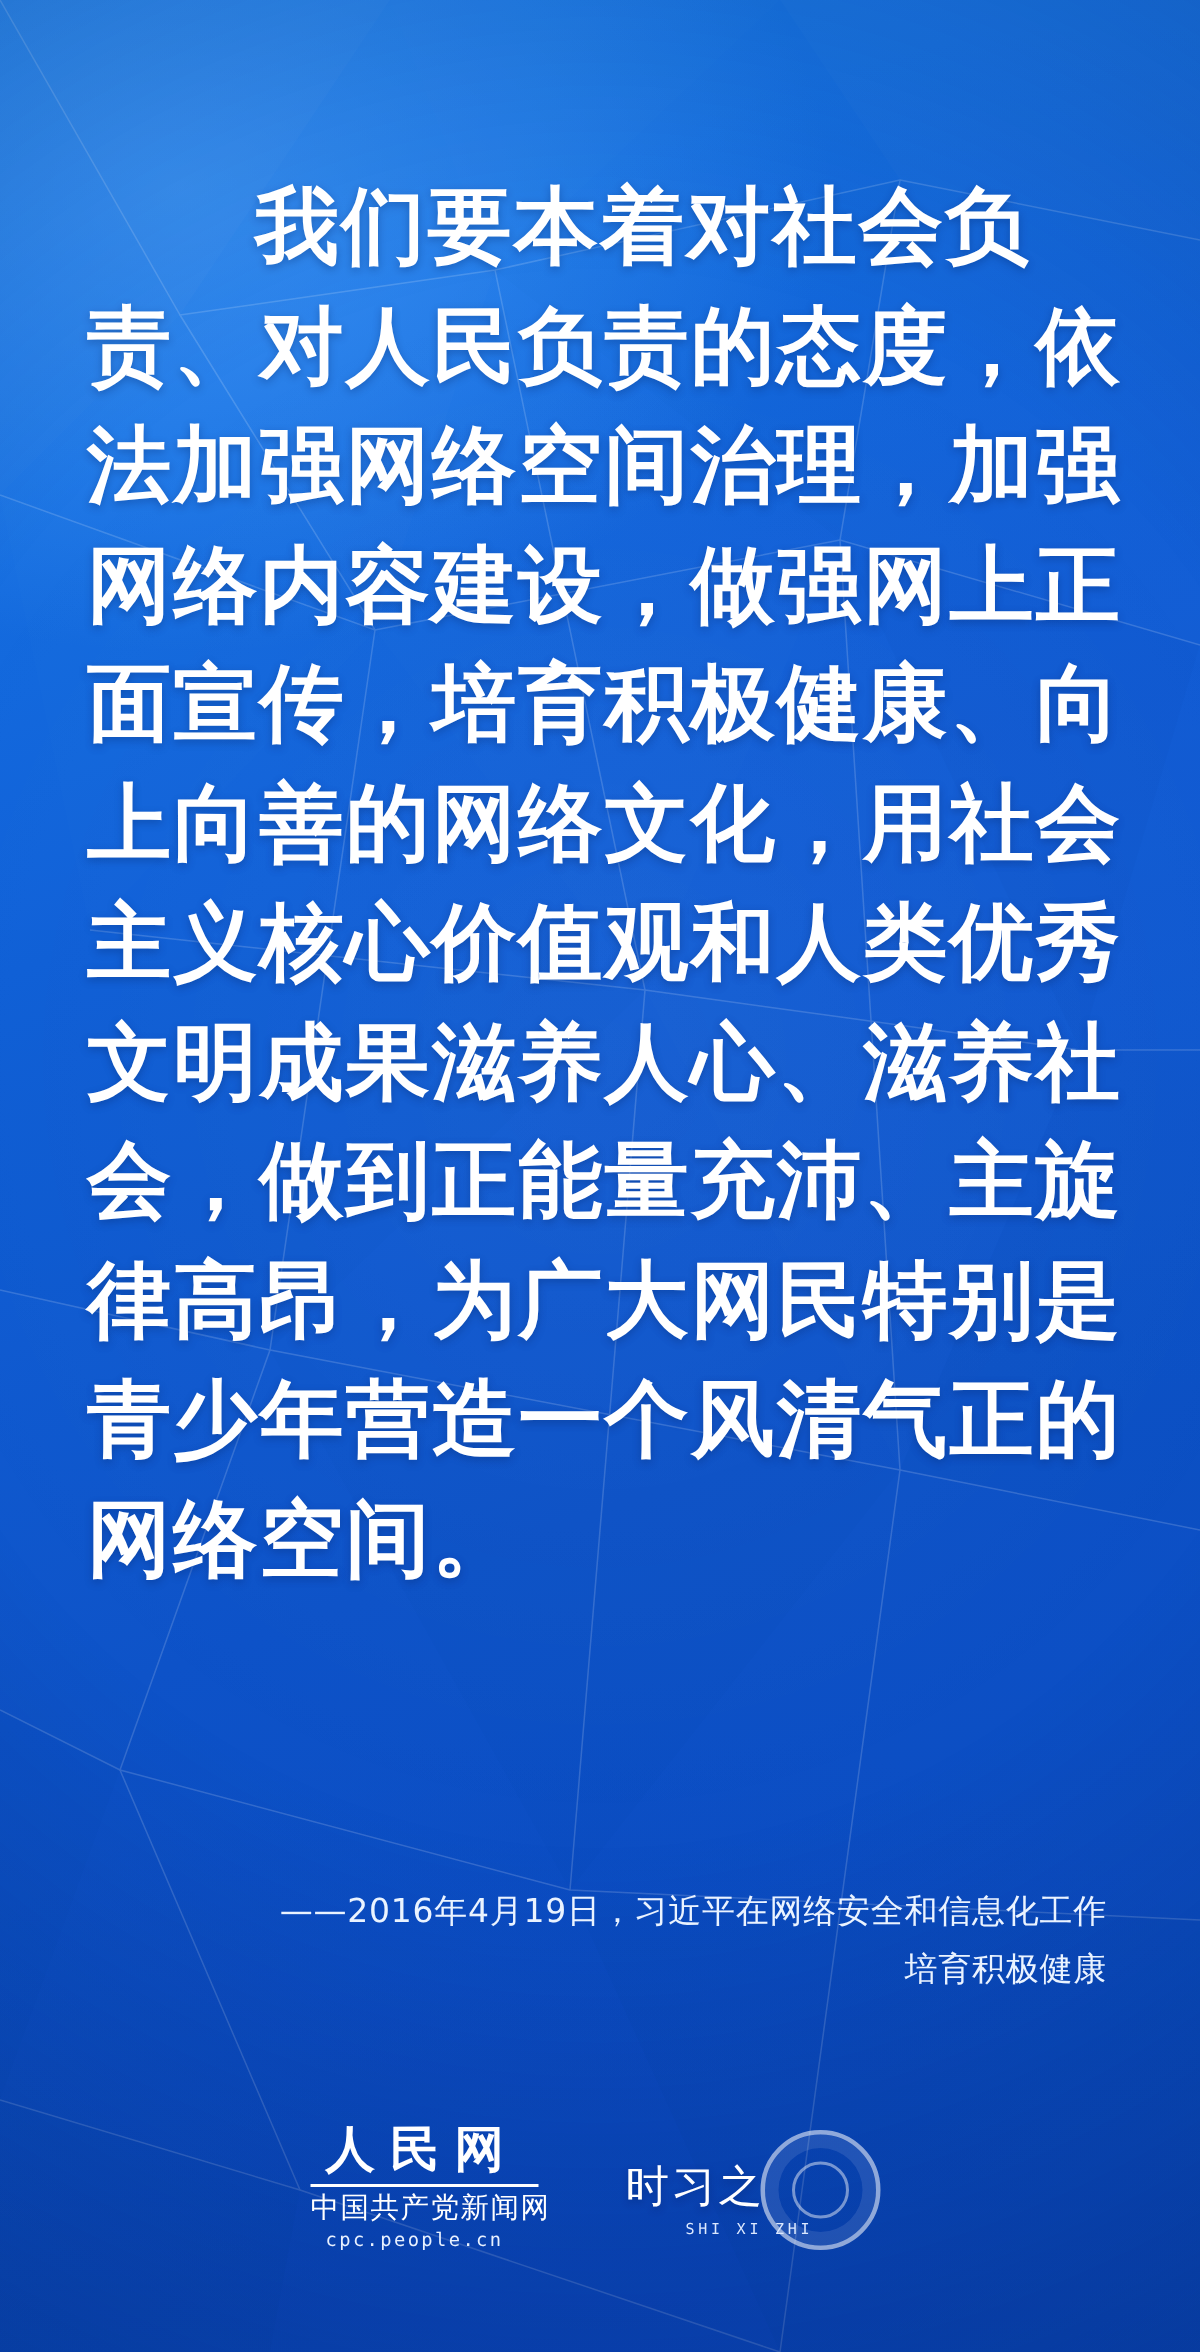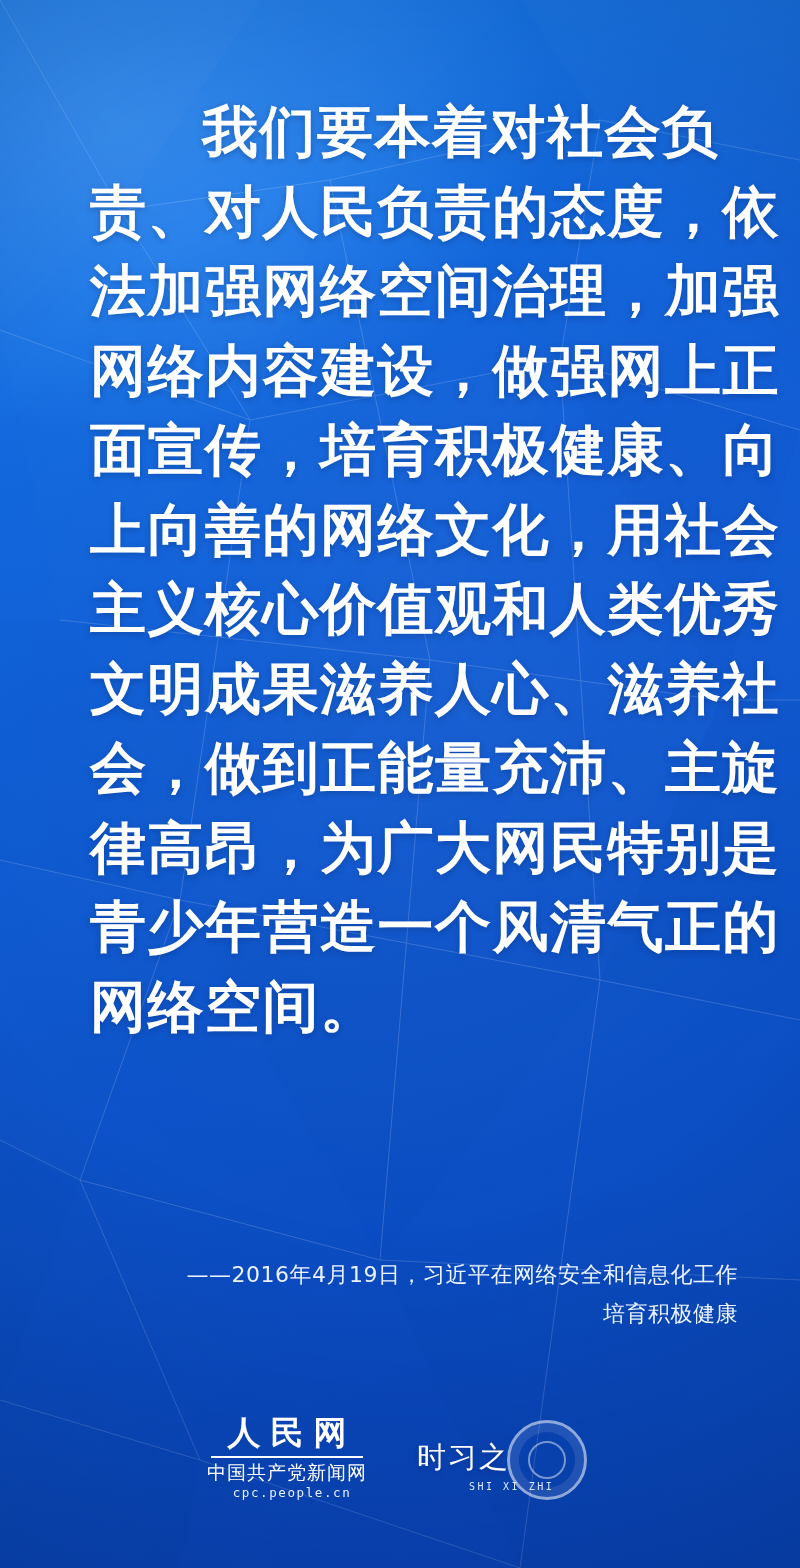--- a/index.html
+++ b/index.html
@@ -37,23 +37,22 @@
     position: absolute;
     inset: 0;
     pointer-events: none;
     background: radial-gradient(ellipse 900px 950px at 50% 45%, rgba(255,255,255,0.04) 0%, rgba(0,0,0,0.0) 55%, rgba(0,20,70,0.22) 100%);
   }
 
   
   .quote-wrap {
     position: absolute;
     left: 58px;
-    top: 92px;
+    top: 112px;
     width: 690px;
-    margin-left: 32px;
   }
   .quote {
     color: #ffffff;
     font-family: "DejaVu Sans", "Liberation Sans", sans-serif;
     font-weight: bold;
     font-size: 56px;
     line-height: 1.42;
     letter-spacing: 1.5px;
     text-indent: 112px;
     text-shadow: 0 2px 6px rgba(0,30,90,0.30);
@@ -86,21 +85,21 @@
     height: 120px;
     display: flex;
     align-items: center;
     justify-content: center;
     gap: 22px;
   }
 
   .rmw-logo {
     display: flex;
     flex-direction: column;
-    align-items: center;
+    align-items: flex-start;
     color: #ffffff;
     line-height: 1;
   }
   .rmw-logo .cn {
     font-family: "DejaVu Serif", "Liberation Serif", serif;
     font-weight: bold;
     font-size: 33px;
     letter-spacing: 10px;
     text-indent: 10px;
     padding-bottom: 5px;
@@ -166,21 +165,21 @@
     color: #ffffff;
     font-family: "DejaVu Serif", "Liberation Serif", serif;
     font-weight: normal;
     font-size: 29px;
     letter-spacing: 2px;
     text-shadow: 0 2px 5px rgba(0,30,90,0.35);
     padding-left: 4px;
   }
   .ssz .ssz-pinyin {
     position: absolute;
-    left: 56px;
+    left: 44px;
     bottom: 14px;
     z-index: 3;
     color: #dce9ff;
     font-family: "DejaVu Sans Mono", "Liberation Mono", monospace;
     font-size: 10px;
     letter-spacing: 2.5px;
   }
 </style>
 </head>
 <body>

